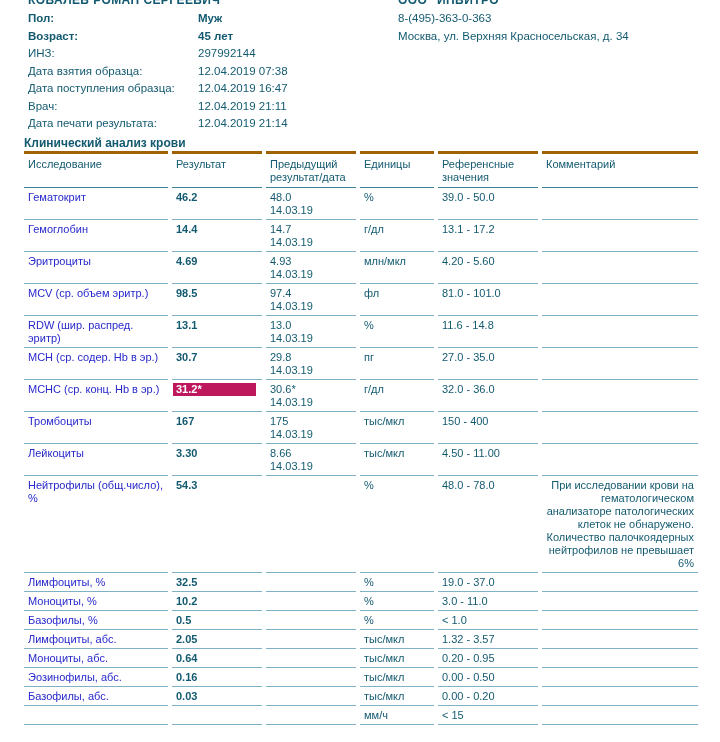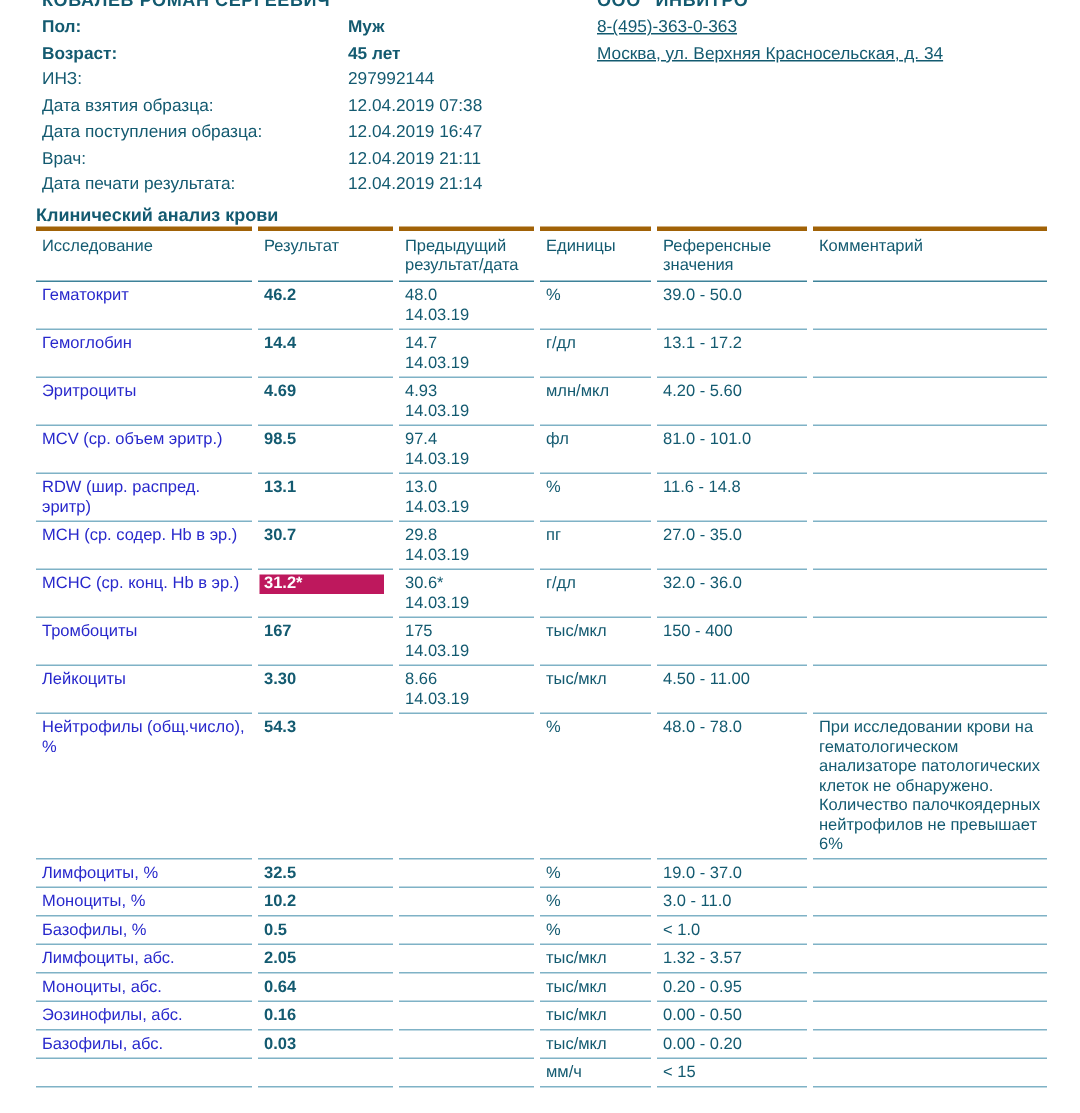--- a/index.html
+++ b/index.html
@@ -13,27 +13,27 @@
   .clip-line{position:relative;height:9px;overflow:hidden;}
   .clip-line span{
     position:absolute;top:-7px;font-weight:bold;font-size:12px;
     color:#135a70;letter-spacing:.4px;white-space:nowrap;
   }
   .clip-name{left:28px;}
   .clip-org{left:398px;}
 
   
   .info-wrap{position:relative;margin:1px 0 0 28px;}
-  .info-row{display:flex;height:17.5px;line-height:17.5px;font-size:11.5px;gap:34px;}
+  .info-row{display:flex;height:17.5px;line-height:17.5px;font-size:11.5px;}
   .info-label{width:170px;flex:0 0 170px;}
   .info-value{white-space:nowrap;}
   .b{font-weight:bold;}
 
   .clinic{position:absolute;left:370px;top:0;font-size:11.5px;}
-  .clinic div{height:17.5px;line-height:17.5px;white-space:nowrap;text-decoration:underline;}
+  .clinic div{height:17.5px;line-height:17.5px;white-space:nowrap;}
 
   
   .section-title{
     margin:3px 0 0 24px;font-size:12px;font-weight:bold;color:#135a70;
   }
 
   
   table.results{
     border-collapse:separate;border-spacing:4px 0;table-layout:fixed;
     width:682px;margin:1px 0 0 20px;
@@ -50,21 +50,21 @@
     border-bottom:1px solid #7fb2c6;
   }
   td.c-name{color:#2828cc;}
   .test-link{color:#2828cc;text-decoration:none;cursor:pointer;}
   td.c-result{font-weight:bold;color:#0c2233;}
   .result-alert{
     background:#be185d;color:#ffffff;display:inline-block;
     min-width:77px;margin-left:-3px;padding:0 3px;
   }
   .prev-date{color:#135a70;}
-  td.c-comment{line-height:14px;padding-top:4px;}
+  td.c-comment{line-height:14px;padding-top:4px;text-align:right;}
 </style>
 </head>
 <body>
 
 <div class="clip-line">
   <span class="clip-name">КОВАЛЕВ РОМАН СЕРГЕЕВИЧ</span>
   <span class="clip-org">ООО "ИНВИТРО"</span>
 </div>
 
 <div class="info-wrap">

